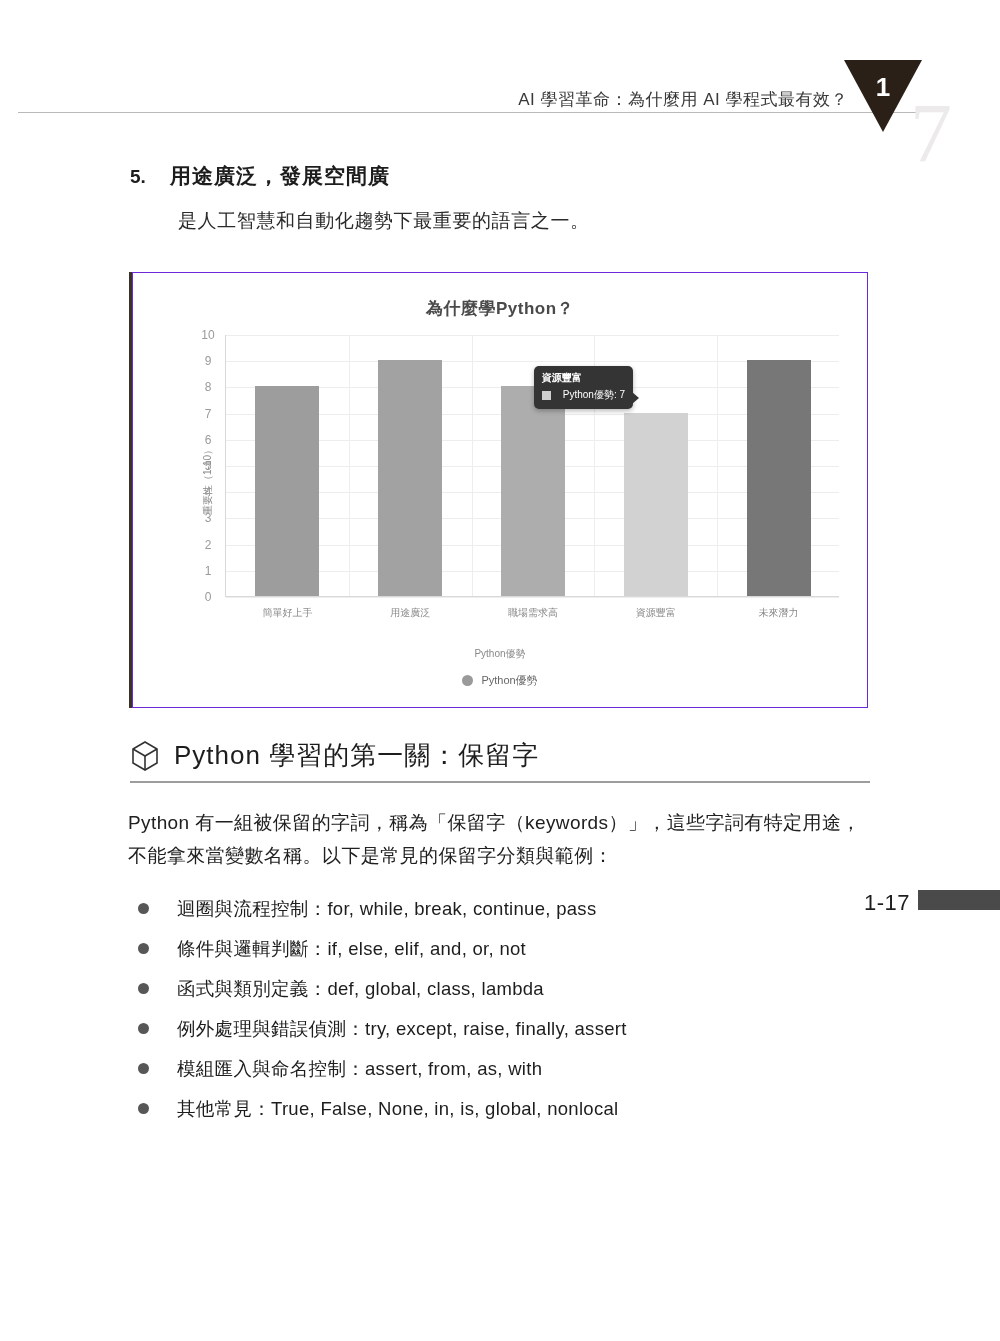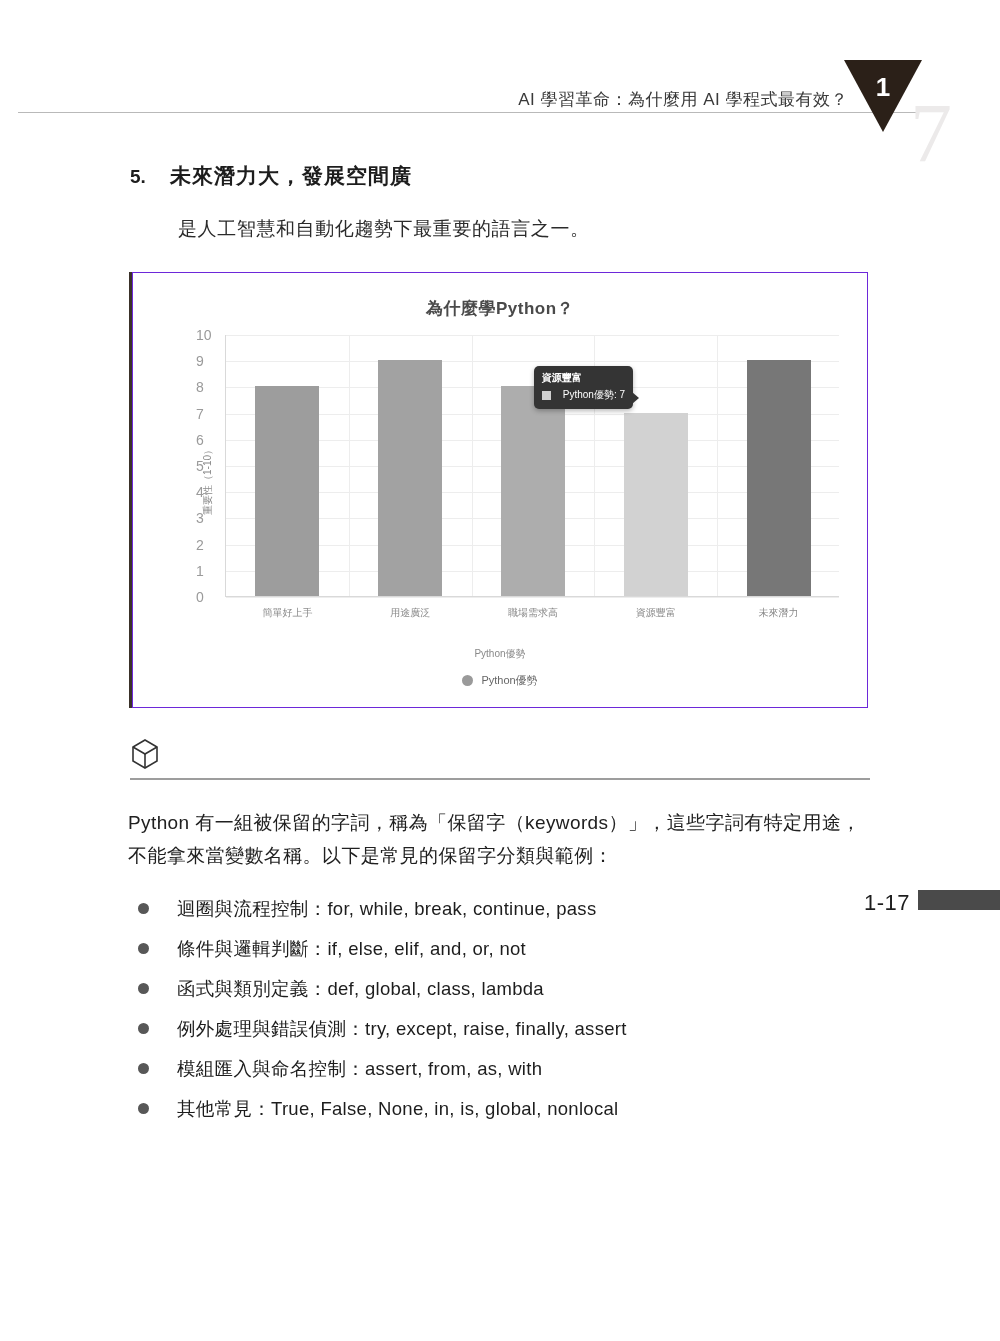--- a/index.html
+++ b/index.html
@@ -98,21 +98,21 @@
     font-weight: bold;
     color: #1d1d1d;
   }
   .num-item .ni-title {
     font-size: 21px;
     font-weight: bold;
     letter-spacing: 1px;
     color: #1d1d1d;
   }
   .num-item .ni-desc {
-    margin-top: 26px;
+    margin-top: 18px;
     margin-left: 48px;
     font-size: 19px;
     letter-spacing: 0.6px;
     color: #2b2b2b;
   }
 
   
   .figure {
     position: absolute;
     top: 272px;
@@ -157,22 +157,22 @@
     top: 0;
     right: 0;
     bottom: 28px;
     border-left: 1px solid #d9d9d9;
     border-bottom: 1px solid #d9d9d9;
   }
   .ytick {
     position: absolute;
     left: -30px;
     width: 24px;
-    text-align: left;
-    font-size: 14px;
+    text-align: center;
+    font-size: 12px;
     color: #9a9a9a;
     transform: translateY(-50%);
   }
   .gridline-h {
     position: absolute;
     left: 0;
     right: 0;
     height: 1px;
     background: #ededed;
   }
@@ -352,21 +352,21 @@
     <div class="watermark-7">7</div>
     <div class="chapter-badge">
       <div class="tri"></div>
       <div class="num">1</div>
     </div>
   </div>
 
   <div class="num-item">
     <div class="ni-row">
       <span class="ni-no">5.</span>
-      <span class="ni-title">未來潛力大，發展空間廣</span>
+      <span class="ni-title">用途廣泛，發展空間廣</span>
     </div>
     <div class="ni-desc">是人工智慧和自動化趨勢下最重要的語言之一。</div>
   </div>
 
   <div class="figure">
     <div class="chart-title">為什麼學Python？</div>
 
     <div class="plot-wrap">
       <div class="yaxis-title">重要性（1-10）</div>
       <div class="plot" id="plot">
@@ -427,20 +427,21 @@
 
   <div class="section-head">
     <div class="sh-row">
       <span class="sh-icon">
         <svg width="30" height="32" viewBox="0 0 30 32">
           <path d="M15 2 L27 9 L27 23 L15 30 L3 23 L3 9 Z" fill="none" stroke="#333" stroke-width="1.6"></path>
           <path d="M3 9 L15 16 L27 9" fill="none" stroke="#333" stroke-width="1.6"></path>
           <path d="M15 16 L15 30" fill="none" stroke="#333" stroke-width="1.6"></path>
         </svg>
       </span>
+      <span class="sh-text">Python 學習的第一關：保留字</span>
     </div>
     <div class="sh-rule"></div>
   </div>
 
   <div class="paragraph">Python 有一組被保留的字詞，稱為「保留字（keywords）」，這些字詞有特定用途，不能拿來當變數名稱。以下是常見的保留字分類與範例：</div>
 
   <div class="bullets" id="bullets">
       <div class="bullet-row">
         <span class="bullet-dot"></span>
         <span class="bullet-text">迴圈與流程控制：for, while, break, continue, pass</span>

